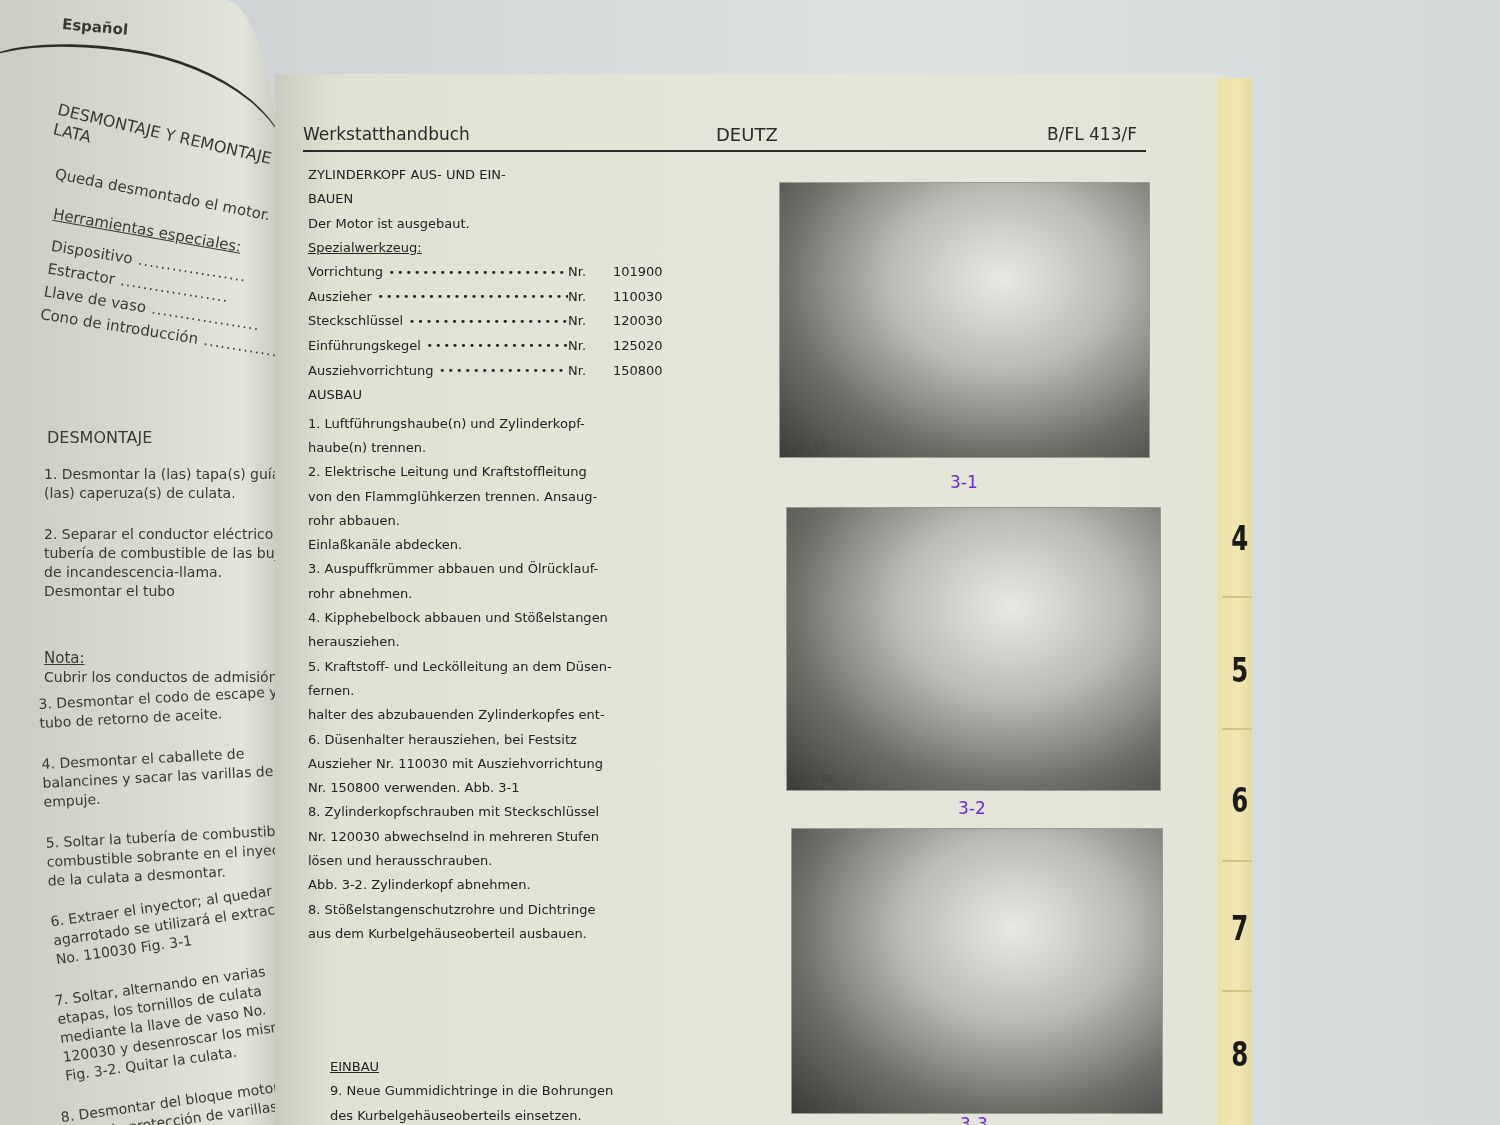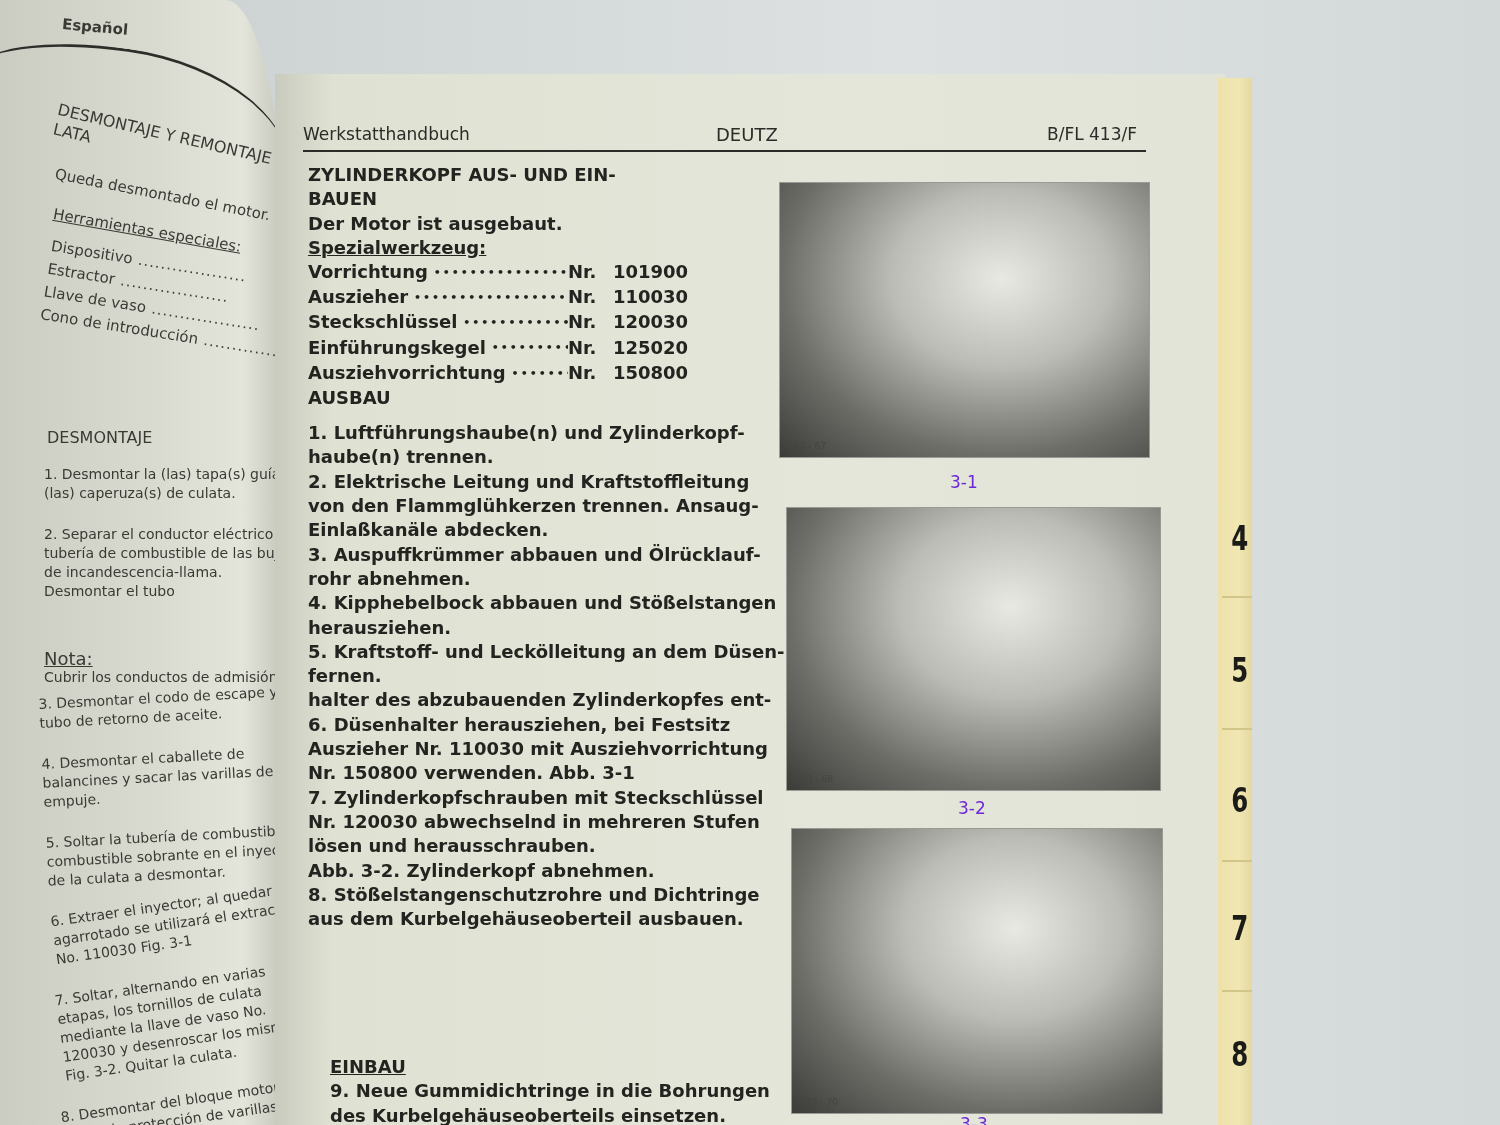--- a/index.html
+++ b/index.html
@@ -28,40 +28,40 @@
     .lp-text { position:absolute; color:#3a3a35; white-space:nowrap; }
     .lp-lang { left:62px; top:18px; font-size:15px; font-weight:bold; transform:rotate(5deg); }
     .lp-title { left:60px; top:100px; font-size:16px; line-height:20px; transform:rotate(13deg); transform-origin:left top; }
     .lp-intro { left:57px; top:165px; font-size:15px; transform:rotate(11deg); transform-origin:left top; }
     .lp-tools-h { left:55px; top:205px; font-size:15px; text-decoration:underline; transform:rotate(10deg); transform-origin:left top; }
     .lp-tools { left:53px; top:235px; font-size:15px; line-height:23px; transform:rotate(9deg); transform-origin:left top; }
     .lp-tools div::after { content:" ..................."; letter-spacing:1px; }
     .lp-section { left:47px; top:428px; font-size:16px; }
     .lp-steps { left:44px; top:465px; font-size:14px; line-height:19px; width:300px; }
     .lp-step { margin-bottom:22px; white-space:normal; width:260px; }
-    .lp-note-h { text-decoration:underline; font-size:18px; margin-top:48px; }
+    .lp-note-h { text-decoration:underline; font-size:15px; margin-top:48px; }
     .lp-steps2 { position:absolute; left:38px; top:695px; font-size:14px; line-height:19px; width:280px; transform:rotate(-3deg); transform-origin:left top; color:#3a3a35; }
     .lp-steps2 .lp-step:nth-child(n+4) { transform:rotate(-5deg); transform-origin:left top; }
     
     .right-page {
       position:absolute; left:275px; top:74px; width:950px; height:1060px;
       background:linear-gradient(90deg,#c8cbbd 0%,#dfe2d3 6%,#e4e6d9 60%,#e2e4d7 100%);
     }
     .tab-strip {
       position:absolute; left:1218px; top:78px; width:34px; height:1050px;
       background:linear-gradient(90deg,#ece1a9,#f1e7b4 60%,#e4d9a0);
     }
     .tab-num {
       position:absolute; left:1228px; font-family:"DejaVu Sans", sans-serif;
       font-weight:bold; font-size:34px; color:#1b1b18; transform:scaleX(0.72);
     }
     .tab-divider { position:absolute; left:1222px; width:30px; height:2px; background:#d2c58a; }
     .hdr { position:absolute; top:124px; font-size:17px; color:#2b2b27; }
     .hdr-rule { position:absolute; left:303px; top:150px; width:843px; height:2px; background:#2b2b27; }
-    .body-text { position:absolute; left:308px; font-size:18px; line-height:24.3px; color:#232320; white-space:nowrap;font-weight:bold; }
+    .body-text { position:absolute; left:308px; font-size:13px; line-height:24.3px; color:#232320; white-space:nowrap; }
     .ul { text-decoration:underline; }
     .tool-row { display:flex; }
     .tool-name { width:260px; overflow:hidden; white-space:nowrap; }
     .tool-name::after { content:" ••••••••••••••••••••••••"; letter-spacing:2px; font-size:11px; vertical-align:middle; }
     .tool-nr { width:45px; }
     .photo {
       position:absolute;
       background:
         radial-gradient(ellipse at 60% 35%, #e9e9e4 0%, #bcbcb6 35%, #6d6d68 70%, #3b3b38 100%);
       border:1px solid #9a9a94;
@@ -150,36 +150,37 @@
     <span class="tool-nr">Nr.</span>
     <span>125020</span>
   </div>
   <div class="tool-row">
     <span class="tool-name">Ausziehvorrichtung</span>
     <span class="tool-nr">Nr.</span>
     <span>150800</span>
   </div>
 
   <div>AUSBAU</div>
-  <div style="margin-top:11px">1. Luftführungshaube(n) und Zylinderkopf-</div>
+  <div style="margin-top:4px">1. Luftführungshaube(n) und Zylinderkopf-</div>
   <div>haube(n) trennen.</div>
   <div>2. Elektrische Leitung und Kraftstoffleitung</div>
   <div>von den Flammglühkerzen trennen. Ansaug-</div>
+  <div>rohr abbauen.</div>
   <div>Einlaßkanäle abdecken.</div>
   <div>3. Auspuffkrümmer abbauen und Ölrücklauf-</div>
   <div>rohr abnehmen.</div>
   <div>4. Kipphebelbock abbauen und Stößelstangen</div>
   <div>herausziehen.</div>
   <div>5. Kraftstoff- und Leckölleitung an dem Düsen-</div>
   <div>fernen.</div>
   <div>halter des abzubauenden Zylinderkopfes ent-</div>
   <div>6. Düsenhalter herausziehen, bei Festsitz</div>
   <div>Auszieher Nr. 110030 mit Ausziehvorrichtung</div>
   <div>Nr. 150800 verwenden. Abb. 3-1</div>
-  <div>7. Zylinderkopfschrauben mit Steckschlüssel</div>
+  <div>8. Zylinderkopfschrauben mit Steckschlüssel</div>
   <div>Nr. 120030 abwechselnd in mehreren Stufen</div>
   <div>lösen und herausschrauben.</div>
   <div>Abb. 3-2. Zylinderkopf abnehmen.</div>
   <div>8. Stößelstangenschutzrohre und Dichtringe</div>
   <div>aus dem Kurbelgehäuseoberteil ausbauen.</div>
 </div>
 
 <div class="body-text" style="top:1055px; left:330px">
   <div class="ul">EINBAU</div>
   <div>9. Neue Gummidichtringe in die Bohrungen</div>

